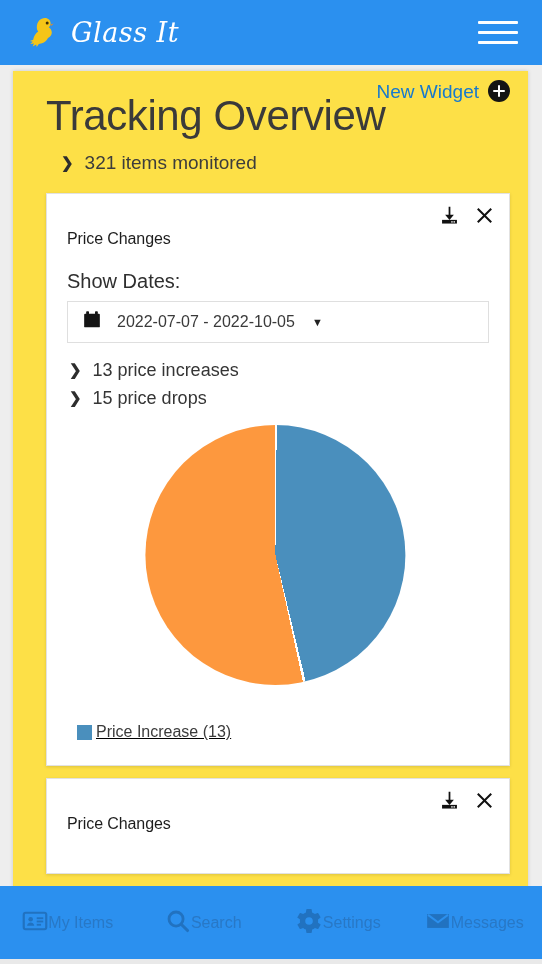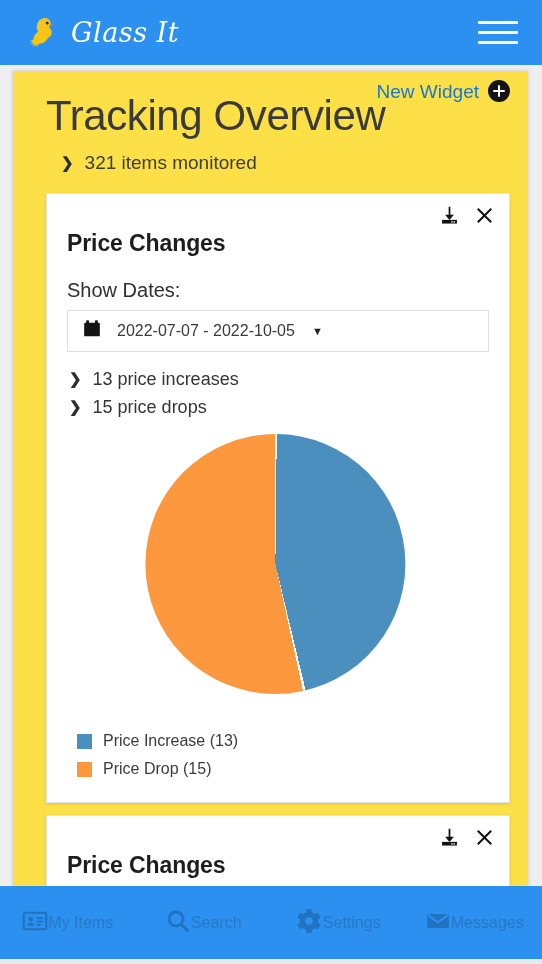--- a/index.html
+++ b/index.html
@@ -175,22 +175,22 @@
     top: 11px;
     right: 15px;
     display: flex;
     align-items: center;
     gap: 15px;
   }
   .icon-btn { cursor: pointer; line-height: 0; }
 
   .card-title {
     margin: 20px 0 0 0;
-    font-size: 23px;
-    font-weight: bold;
+    font-size: 16px;
+    font-weight: normal;
     color: #1d1d1d;
     letter-spacing: -0.1px;
   }
   .card-subtitle {
     margin: 2px 0 0 0;
     font-size: 16px;
     font-weight: bold;
     color: #6f6f6f;
   }
   .field-label {
@@ -251,22 +251,23 @@
     inset: 0;
     border-radius: 50%;
   }
   .legend {
     margin-top: 2px;
     padding-left: 10px;
   }
   .legend-item {
     display: flex;
     align-items: center;
-    gap: 11px;
+    gap: 4px;
     margin-bottom: 10px;
+    text-decoration: underline;
   }
   .swatch {
     width: 15px;
     height: 15px;
     flex: 0 0 auto;
   }
   .legend-label {
     font-size: 16px;
     color: #3b3b3b;
   }
@@ -389,24 +390,20 @@
         <div class="chart-area">
           <div class="pie" id="pie-slices" style="background: conic-gradient(rgb(74, 143, 189) 0deg, rgb(74, 143, 189) 167.143deg, rgb(253, 152, 62) 167.143deg, rgb(253, 152, 62) 360deg);">
             <div class="pie-gap" id="pie-gap" style="background: conic-gradient(transparent 0deg, rgb(255, 255, 255) 0deg, rgb(255, 255, 255) 0.6deg, transparent 0.6deg, transparent 166.543deg, rgb(255, 255, 255) 166.543deg, rgb(255, 255, 255) 167.743deg, transparent 167.743deg);"></div>
           </div>
         </div>
 
         <div class="legend">
           <div class="legend-item">
             <span class="swatch" id="swatch-0" style="background: rgb(74, 143, 189);"></span>
             <span class="legend-label">Price Increase (13)</span>
-          </div>
-          <div class="legend-item">
-            <span class="swatch" id="swatch-1" style="background: rgb(253, 152, 62);"></span>
-            <span class="legend-label">Price Drop (15)</span>
           </div>
         </div>
       </div>
 
       <div class="card card-partial">
         <div class="card-tools">
           <span class="icon-btn">
             <svg width="21" height="21" viewBox="0 0 24 24" aria-hidden="true">
               <path d="M11 2h2v9h4l-5 6-5-6h4z" fill="#111"></path>
               <path d="M3.5 17h17v4.2h-17z" fill="#111"></path>

